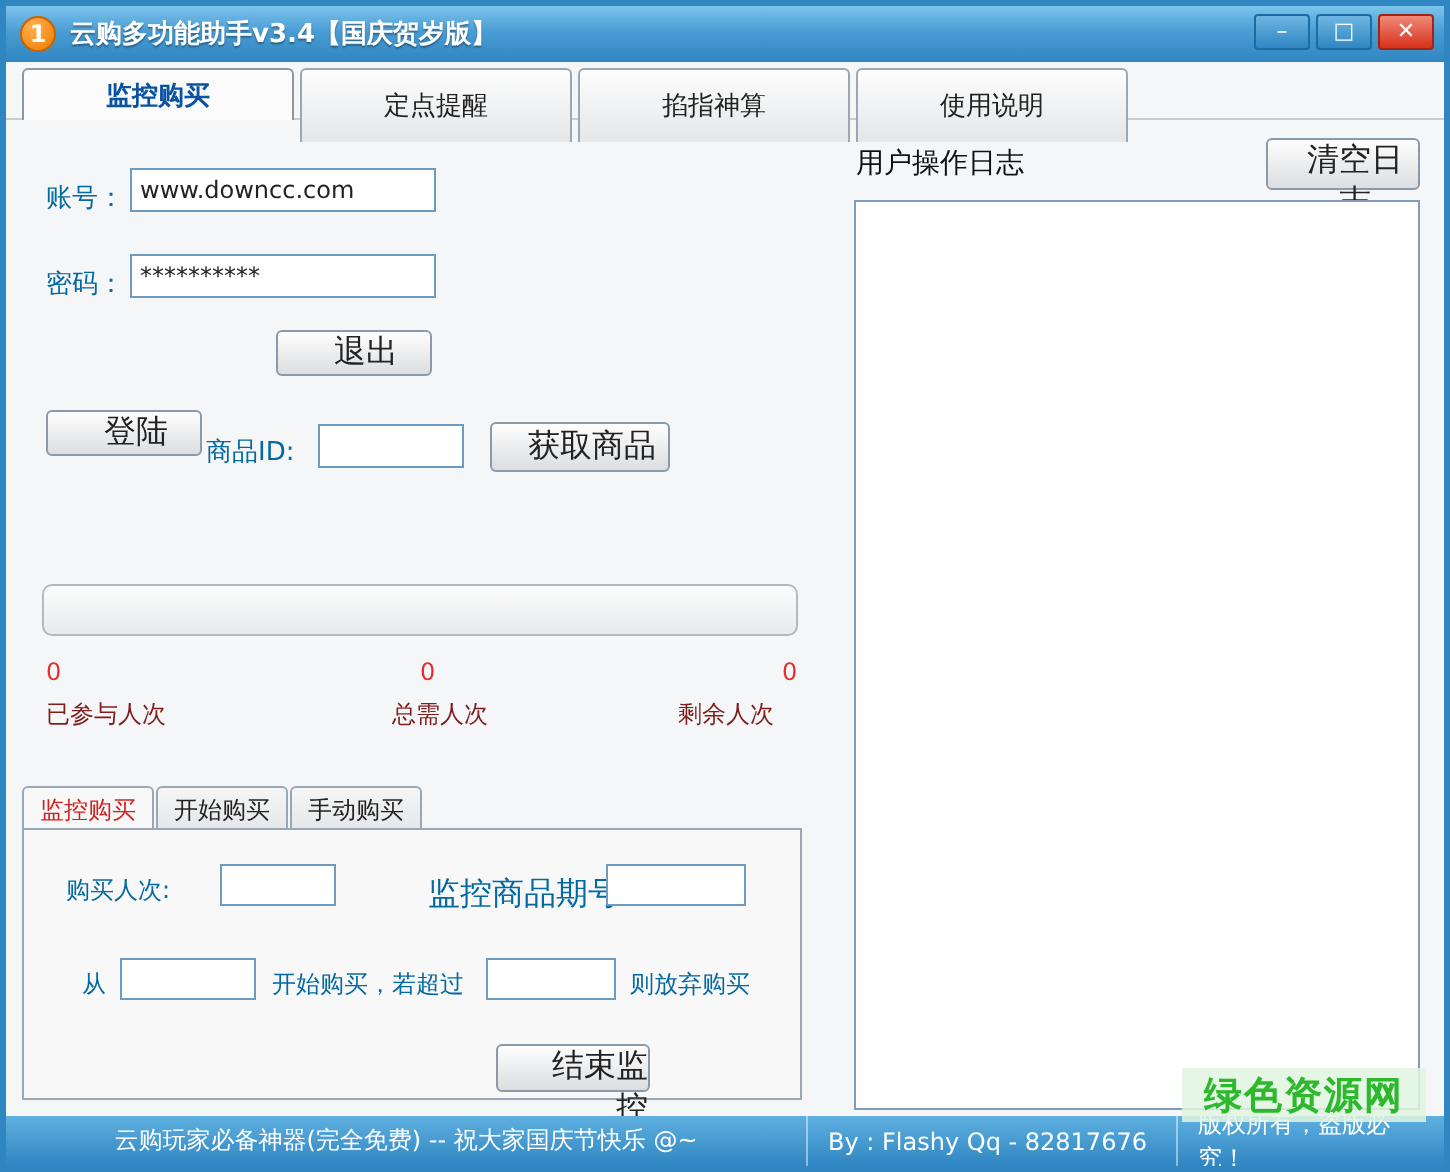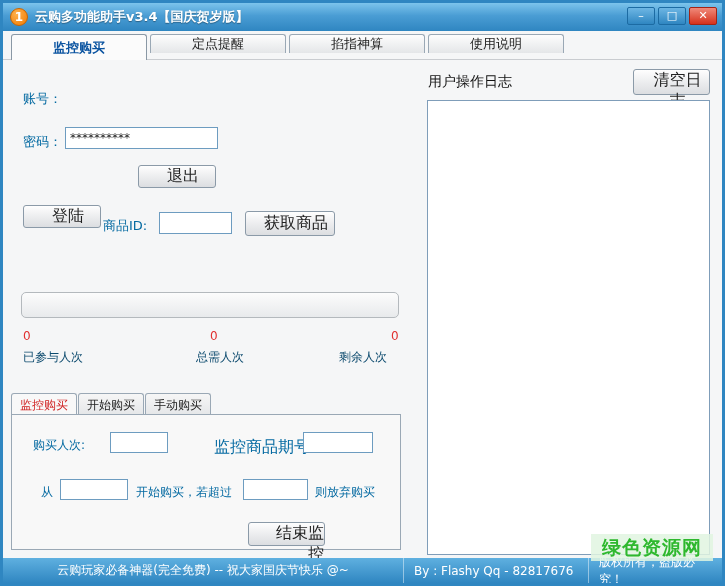--- a/index.html
+++ b/index.html
@@ -41,21 +41,21 @@
     background: linear-gradient(#6db6e4, #2f86c1);
   }
   .win-btn.close { background: linear-gradient(#f08a7a, #d6311c); border-color: #a32415; }
 
   
   .tabbar {
     position: absolute; left: 8px; top: 31px; right: 8px; height: 25px;
     display: flex;
   }
   .tab {
-    width: 136px; height: 19px; margin-right: 3px;
+    width: 136px; height: 37px; margin-right: 3px;
     display: flex; align-items: center; justify-content: center;
     font-size: 13px; color: #222; cursor: pointer;
     background: linear-gradient(#fdfdfd, #e4e6e8);
     border: 1px solid #9aa8b5; border-bottom: none;
     border-radius: 3px 3px 0 0;
   }
   .tab.active {
     background: #fbfbfb; color: #0a53a0; font-weight: bold;
     border-color: #8a98a5; height: 26px;
   }
@@ -78,21 +78,21 @@
     border: 1px solid #8b9aa8; border-radius: 3px; padding-left: 12px;
   }
 
   .progress {
     position: absolute; left: 18px; top: 289px; width: 378px; height: 26px;
     border: 1px solid #b4b9bd; border-radius: 5px;
     background: linear-gradient(#fcfcfc, #e8eaec);
   }
 
   .stat-num  { position: absolute; font-size: 12px; color: #e03030; }
-  .stat-lab  { position: absolute; font-size: 12px; color: #0c4a6e; }
+  .stat-lab  { position: absolute; font-size: 12px; color: #7f1d1d; }
 
   
   .subtabs { position: absolute; left: 8px; top: 390px; display: flex; }
   .subtab {
     padding: 3px 8px; font-size: 12px; cursor: pointer;
     background: linear-gradient(#f6f6f6, #e3e5e7);
     border: 1px solid #9aa8b5; border-bottom: none;
     border-radius: 3px 3px 0 0; color: #222; margin-right: 1px;
   }
   .subtab.active { background: #f8f8f8; color: #d02020; }
@@ -145,20 +145,21 @@
 
   <div class="tab-underline"></div>
   <div class="tabbar">
     <div class="tab active">监控购买</div>
     <div class="tab">定点提醒</div>
     <div class="tab">掐指神算</div>
     <div class="tab">使用说明</div>
   </div>
 
   <div class="label" style="left:20px; top:87px;">账号：</div>
+  <input class="tbox" style="left: 62px; top: 81px; width: 153px;" type="text" value="www.downcc.com">
 
   <div class="label" style="left:20px; top:130px;">密码：</div>
   <input class="tbox" style="left: 62px; top: 124px; width: 153px;" type="text" value="**********">
 
   <button class="btn" style="left:20px; top:162px; width:78px; height:23px;margin-top:40px;">登陆</button>
   <button class="btn" style="left:135px; top:162px; width:78px; height:23px;">退出</button>
 
   <div class="label" style="left:100px; top:214px;">商品ID:</div>
   <input class="tbox" style="left: 156px; top: 209px; width: 73px;" type="text" value="">
   <button class="btn" style="left:242px; top:208px; width:90px; height:25px;">获取商品</button>

